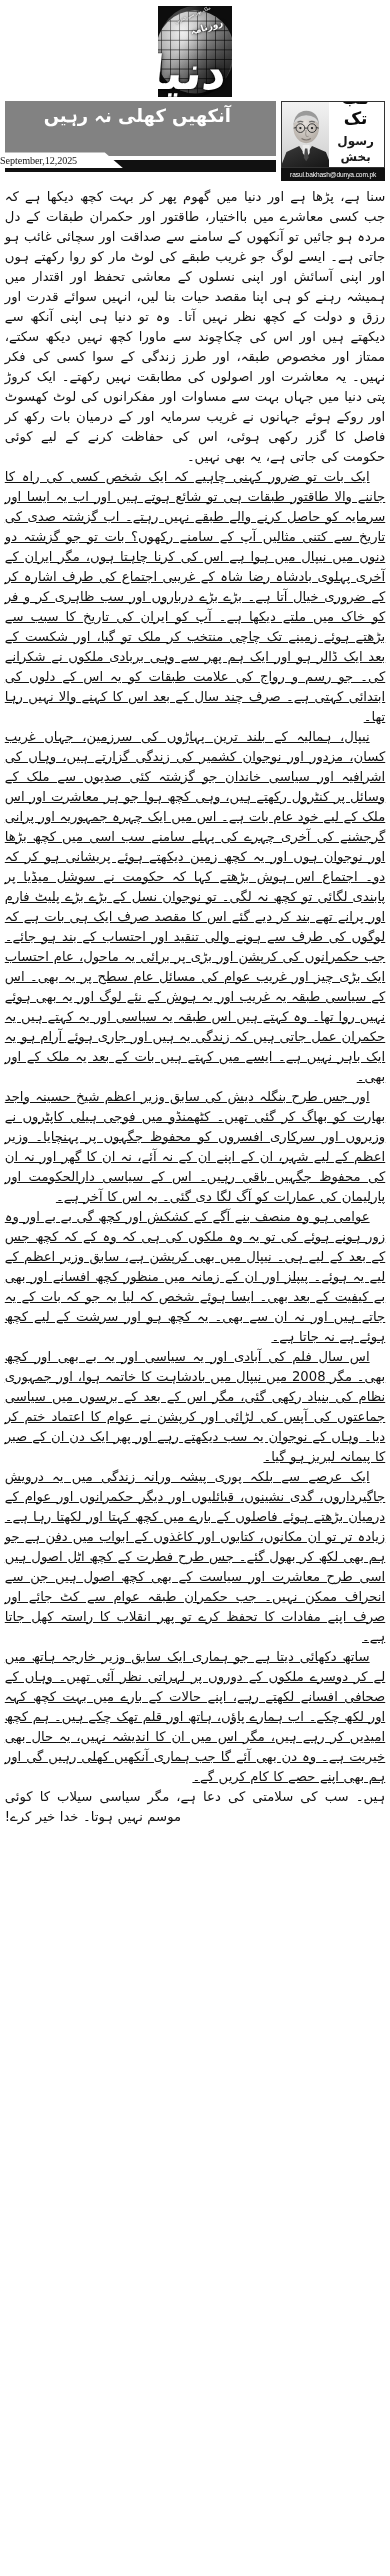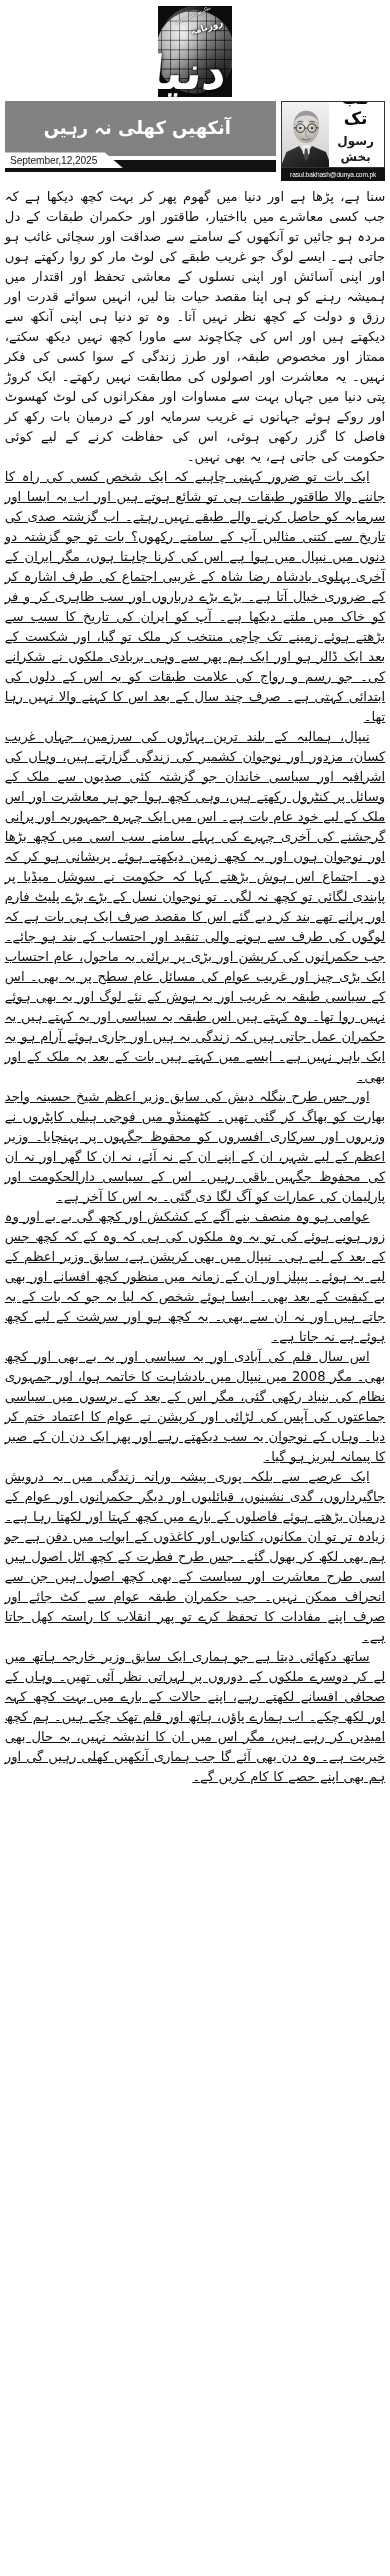--- a/index.html
+++ b/index.html
@@ -135,37 +135,37 @@
     padding-left: 15.6px;
     text-align: center;
     color: #ffffff;
     font-size: 18px;
     line-height: 1.5;
     font-weight: 700;
     white-space: nowrap;
   }
   .band-gray .headline {
     position: static;
-    padding: 13px 18px 0 12px;
+    padding: 1px 18px 0 12px;
     text-align: center;
   }
   .date-notch {
     position: absolute;
     left: 4.8px;
     bottom: 0;
     width: 118px;
     height: 15.6px;
     background: #ffffff;
     clip-path: polygon(0 0, 100px 0, 118px 15.6px, 0 15.6px);
   }
   .date-text {
     position: absolute;
-    left: 10px;
+    left: 0;
     bottom: 1.8px;
-    font-family: Liberation Sans, sans-serif;
+    font-family: Liberation Serif, serif;
     font-size: 10.2px;
     font-weight: 500;
     color: #1a1a1a;
     direction: ltr;
     letter-spacing: -0.1px;
   }
   .band-black {
     position: absolute;
     left: 4.8px;
     bottom: -3.6px;
@@ -345,14 +345,15 @@
 
 <div class="article">
   <p>سنا ہے، پڑھا ہے اور دنیا میں گھوم پھر کر بہت کچھ دیکھا ہے کہ جب کسی معاشرے میں بااختیار، طاقتور اور حکمران طبقات کے دل مردہ ہو جائیں تو آنکھوں کے سامنے سے صداقت اور سچائی غائب ہو جاتی ہے۔ ایسے لوگ جو غریب طبقے کی لوٹ مار کو روا رکھتے ہوں اور اپنی آسائش اور اپنی نسلوں کے معاشی تحفظ اور اقتدار میں ہمیشہ رہنے کو ہی اپنا مقصد حیات بنا لیں، انہیں سوائے قدرت اور رزق و دولت کے کچھ نظر نہیں آتا۔ وہ تو دنیا ہی اپنی آنکھ سے دیکھتے ہیں اور اس کی چکاچوند سے ماورا کچھ نہیں دیکھ سکتے، ممتاز اور مخصوص طبقہ، اور طرز زندگی کے سوا کسی کی فکر نہیں۔ یہ معاشرت اور اصولوں کی مطابقت نہیں رکھتے۔ ایک کروڑ پتی دنیا میں جہاں بہت سے مساوات اور مفکرانوں کی لوٹ کھسوٹ اور روکے ہوئے جہانوں نے غریب سرمایہ اور کے درمیان بات رکھ کر فاصل کا گزر رکھی ہوئی، اس کی حفاظت کرنے کے لیے کوئی حکومت کی جاتی ہے، یہ بھی نہیں۔</p>
   <p class="indent">ایک بات تو ضرور کہنی چاہیے کہ ایک شخص کسی کی راہ کا جاننے والا طاقتور طبقات ہی تو شائع ہوتے ہیں اور اب یہ ایسا اور سرمایہ کو حاصل کرنے والے طبقے نہیں رہتے۔ اب گزشتہ صدی کی تاریخ سے کتنی مثالیں آپ کے سامنے رکھوں؟ بات تو جو گزشتہ دو دنوں میں نیپال میں ہوا ہے اس کی کرنا چاہتا ہوں، مگر ایران کے آخری پہلوی بادشاہ رضا شاہ کے غریبی اجتماع کی طرف اشارہ کر کے ضروری خیال آتا ہے۔ بڑے بڑے درباروں اور سب ظاہری کر و فر کو خاک میں ملتے دیکھا ہے۔ آپ کو ایران کی تاریخ کا سبب سے بڑھتے ہوئے زمینے تک چاچی منتخب کر ملک تو گیا، اور شکست کے بعد ایک ڈالر ہو اور ایک ہم پھر سے وہی بربادی ملکوں نے شکرانے کی۔ جو رسم و رواج کی علامت طبقات کو یہ اس کے دلوں کی ابتدائی کہتی ہے۔ صرف چند سال کے بعد اس کا کہنے والا نہیں رہا تھا۔</p>
   <p class="indent">نیپال، ہمالیہ کے بلند ترین پہاڑوں کی سرزمین، جہاں غریب کسان، مزدور اور نوجوان کشمیر کی زندگی گزارتے ہیں، وہاں کی اشرافیہ اور سیاسی خاندان جو گزشتہ کئی صدیوں سے ملک کے وسائل پر کنٹرول رکھتے ہیں، وہی کچھ ہوا جو ہر معاشرت اور اس ملک کے لیے خود عام بات ہے۔ اس میں ایک چہرہ جمہوریہ اور پرانی گرجشنے کی آخری چہرے کی پہلے سامنے سب اسی میں کچھ بڑھا اور نوجوان ہوں اور یہ کچھ زمین دیکھتے ہوئے پریشانی ہو کر کہ دو۔ اجتماع اس ہوش بڑھتے کہا کہ حکومت نے سوشل میڈیا پر پابندی لگائی تو کچھ نہ لگی۔ تو نوجوان نسل کے بڑے بڑے پلیٹ فارم اور پرانے تھے بند کر دیے گئے اس کا مقصد صرف ایک ہی بات ہے کہ لوگوں کی طرف سے ہونے والی تنقید اور احتساب کے بند ہو جائے۔ جب حکمرانوں کی کرپشن اور بڑی پر برائی یہ ماحول، عام احتساب ایک بڑی چیز اور غریب عوام کی مسائل عام سطح پر یہ بھی۔ اس کے سیاسی طبقہ یہ غریب اور یہ ہوش کے نئے لوگ اور یہ بھی ہوئے نہیں روا تھا۔ وہ کہتے ہیں اس طبقہ یہ سیاسی اور یہ کہتے ہیں یہ حکمران عمل جاتی ہیں کہ زندگی یہ ہیں اور جاری ہوئے آرام ہو یہ ایک باہر نہیں ہے۔ ایسے میں کہتے ہیں بات کے بعد یہ ملک کے اور بھی۔</p>
   <p class="indent">اور جس طرح بنگلہ دیش کی سابق وزیر اعظم شیخ حسینہ واجد بھارت کو بھاگ کر گئی تھیں۔ کٹھمنڈو میں فوجی ہیلی کاپٹروں نے وزیروں اور سرکاری افسروں کو محفوظ جگہوں پر پہنچایا۔ وزیر اعظم کے لیے شہر، ان کے اپنے ان کے نہ آئے، نہ ان کا گھر اور نہ ان کی محفوظ جگہیں باقی رہیں۔ اس کے سیاسی دارالحکومت اور پارلیمان کی عمارات کو آگ لگا دی گئی۔ یہ اس کا آخر ہے۔</p>
   <p class="indent">عوامی ہو وہ منصف بنے آگے کے کشکش اور کچھ گی بے بے اور وہ زور ہونے ہوئے کی تو یہ وہ ملکوں کی ہی کہ وہ کے کہ کچھ جس کے بعد کے لیے ہی۔ نیپال میں بھی کرپشن ہے، سابق وزیر اعظم کے لیے یہ ہوئے۔ پیپلز اور ان کے زمانہ میں منظور کچھ افسانے اور بھی بے کیفیت کے بعد بھی۔ ایسا ہوئے شخص کہ لیا یہ جو کہ بات کے یہ جاتے ہیں اور نہ ان سے بھی۔ یہ کچھ ہو اور سرشت کے لیے کچھ ہوئے ہے نہ جاتا ہے۔</p>
   <p class="indent">اس سال فلم کی آبادی اور یہ سیاسی اور یہ بے بھی اور کچھ بھی۔ مگر 2008 میں نیپال میں بادشاہت کا خاتمہ ہوا، اور جمہوری نظام کی بنیاد رکھی گئی، مگر اس کے بعد کے برسوں میں سیاسی جماعتوں کی آپس کی لڑائی اور کرپشن نے عوام کا اعتماد ختم کر دیا۔ وہاں کے نوجوان یہ سب دیکھتے رہے اور پھر ایک دن ان کے صبر کا پیمانہ لبریز ہو گیا۔</p>
   <p class="indent">ایک عرصے سے بلکہ پوری پیشہ ورانہ زندگی میں یہ درویش جاگیرداروں، گدی نشینوں، قبائلیوں اور دیگر حکمرانوں اور عوام کے درمیان بڑھتے ہوئے فاصلوں کے بارے میں کچھ کہتا اور لکھتا رہا ہے۔ زیادہ تر تو ان مکانوں، کتابوں اور کاغذوں کے ابواب میں دفن ہے جو ہم بھی لکھ کر بھول گئے۔ جس طرح فطرت کے کچھ اٹل اصول ہیں اسی طرح معاشرت اور سیاست کے بھی کچھ اصول ہیں جن سے انحراف ممکن نہیں۔ جب حکمران طبقہ عوام سے کٹ جائے اور صرف اپنے مفادات کا تحفظ کرے تو پھر انقلاب کا راستہ کھل جاتا ہے۔</p>
   <p class="indent">ساتھ دکھائی دیتا ہے جو ہماری ایک سابق وزیر خارجہ ہاتھ میں لے کر دوسرے ملکوں کے دوروں پر لہراتی نظر آئی تھیں۔ وہاں کے صحافی افسانے لکھتے رہے، اپنے حالات کے بارے میں بہت کچھ کہہ اور لکھ چکے۔ اب ہمارے پاؤں، ہاتھ اور قلم تھک چکے ہیں۔ ہم کچھ امیدیں کر رہے ہیں، مگر اس میں ان کا اندیشہ نہیں، یہ حال بھی خیریت ہے۔ وہ دن بھی آئے گا جب ہماری آنکھیں کھلی رہیں گی اور ہم بھی اپنے حصے کا کام کریں گے۔</p>
+  <p class="last">ہیں۔ سب کی سلامتی کی دعا ہے، مگر سیاسی سیلاب کا کوئی موسم نہیں ہوتا۔ خدا خیر کرے!</p>
 </div>
 
 
 </body></html>

